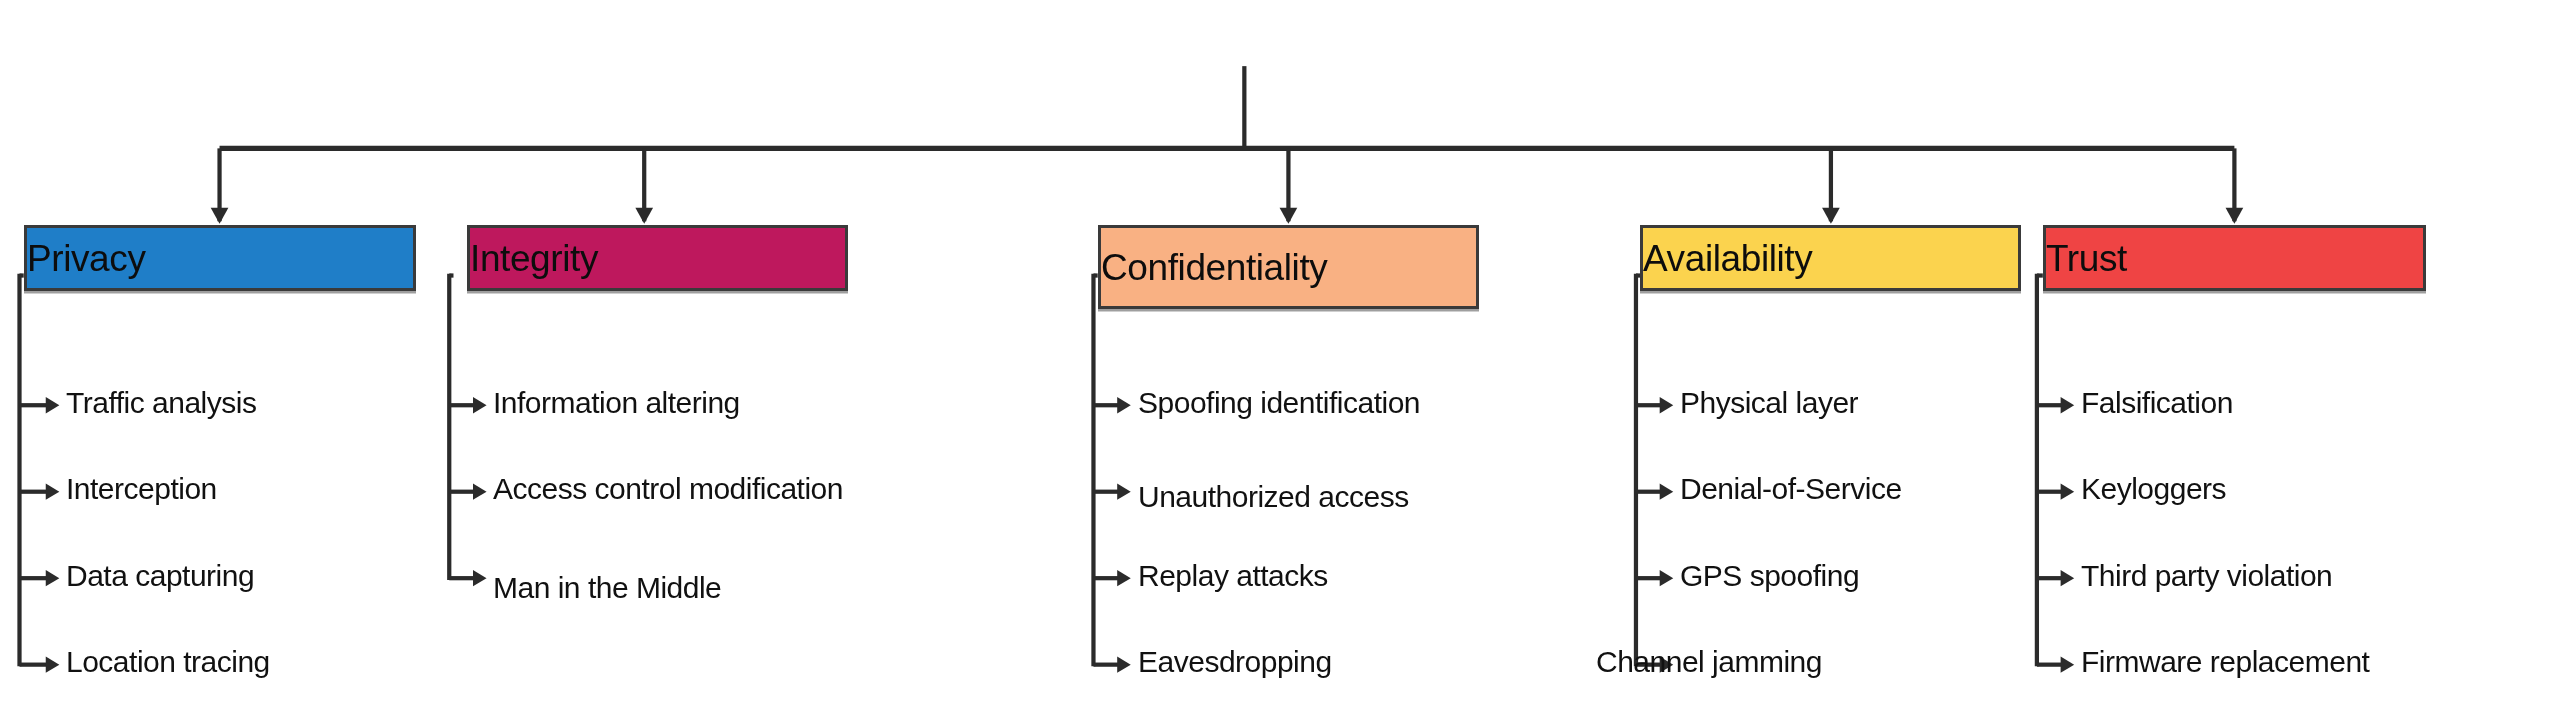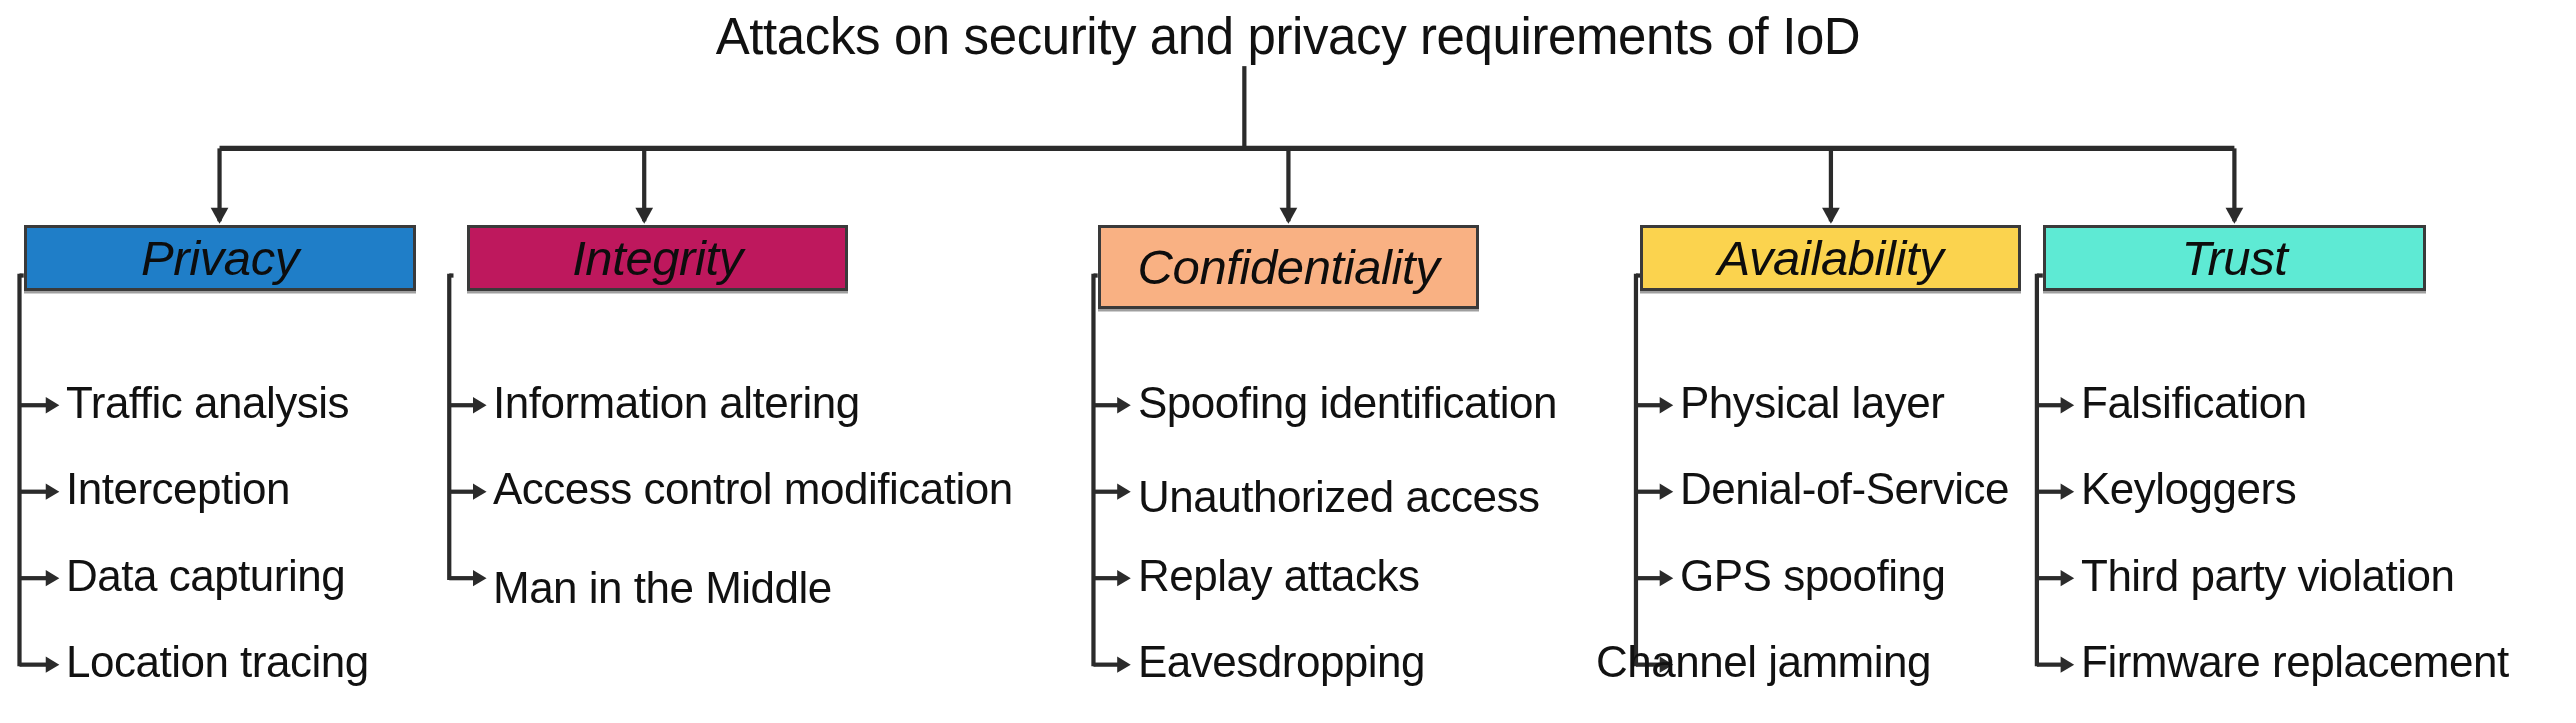--- a/index.html
+++ b/index.html
@@ -37,44 +37,41 @@
     letter-spacing: -0.4px;
     white-space: nowrap;
     color: #111111;
   }
   .cat-box {
     position: absolute;
     box-sizing: border-box;
     border: 3.4px solid #3a3a3a;
     display: flex;
     align-items: center;
-    justify-content: center;
-    font-size: 49px;
+    font-size: 37px;
     line-height: 47px;
     letter-spacing: -0.4px;
     color: #0d0d0d;
     white-space: nowrap;
     box-shadow: 0 2.5px 0 rgba(80,80,80,0.55);
-    font-style: italic;
   }
   .item-row {
     position: absolute;
-    font-size: 44px;
+    font-size: 30px;
     line-height: 46px;
     letter-spacing: -0.5px;
     white-space: nowrap;
     color: #111111;
   }
 </style>
 </head>
 <body>
 
 <div id="canvas">
 
-  <div class="diagram-title">Attacks on security and privacy requirements of IoD</div>
 
   <svg id="wires" viewBox="0 0 3039 854" preserveAspectRatio="none">
       <line x1="1468" y1="78" x2="1468" y2="175" stroke="#2b2b2b" stroke-width="5" stroke-linecap="butt"></line>
       <line x1="259" y1="175" x2="2636" y2="175" stroke="#2b2b2b" stroke-width="6" stroke-linecap="butt"></line>
       <line x1="259" y1="175" x2="259" y2="261" stroke="#2b2b2b" stroke-width="5" stroke-linecap="butt"></line>
       <polygon points="248.55,245 269.45,245 259,264" fill="#2b2b2b"></polygon>
       <line x1="760" y1="175" x2="760" y2="261" stroke="#2b2b2b" stroke-width="5" stroke-linecap="butt"></line>
       <polygon points="749.55,245 770.45,245 760,264" fill="#2b2b2b"></polygon>
       <line x1="1520" y1="175" x2="1520" y2="261" stroke="#2b2b2b" stroke-width="5" stroke-linecap="butt"></line>
       <polygon points="1509.55,245 1530.45,245 1520,264" fill="#2b2b2b"></polygon>
@@ -138,21 +135,21 @@
       </div>
       <div class="cat-box" style="left: 467px; top: 225px; width: 381px; height: 66px; background: #be185d;">
         <span>Integrity</span>
       </div>
       <div class="cat-box" style="left: 1098px; top: 225px; width: 381px; height: 84px; background: rgb(249, 177, 131);">
         <span>Confidentiality</span>
       </div>
       <div class="cat-box" style="left: 1640px; top: 225px; width: 381px; height: 66px; background: rgb(251, 211, 78);">
         <span>Availability</span>
       </div>
-      <div class="cat-box" style="left: 2043px; top: 225px; width: 383px; height: 66px; background: #5eead4;">
+      <div class="cat-box" style="left: 2043px; top: 225px; width: 383px; height: 66px; background: #ef4444;">
         <span>Trust</span>
       </div>
     </div>
   <div id="lists">
       <div class="item-row" style="left: 66px; top: 380px;"><span>Traffic analysis</span></div>
       <div class="item-row" style="left: 66px; top: 466px;"><span>Interception</span></div>
       <div class="item-row" style="left: 66px; top: 553px;"><span>Data capturing</span></div>
       <div class="item-row" style="left: 66px; top: 639px;"><span>Location tracing</span></div>
       <div class="item-row" style="left: 493px; top: 380px;"><span>Information altering</span></div>
       <div class="item-row" style="left: 493px; top: 466px;"><span>Access control modification</span></div>

